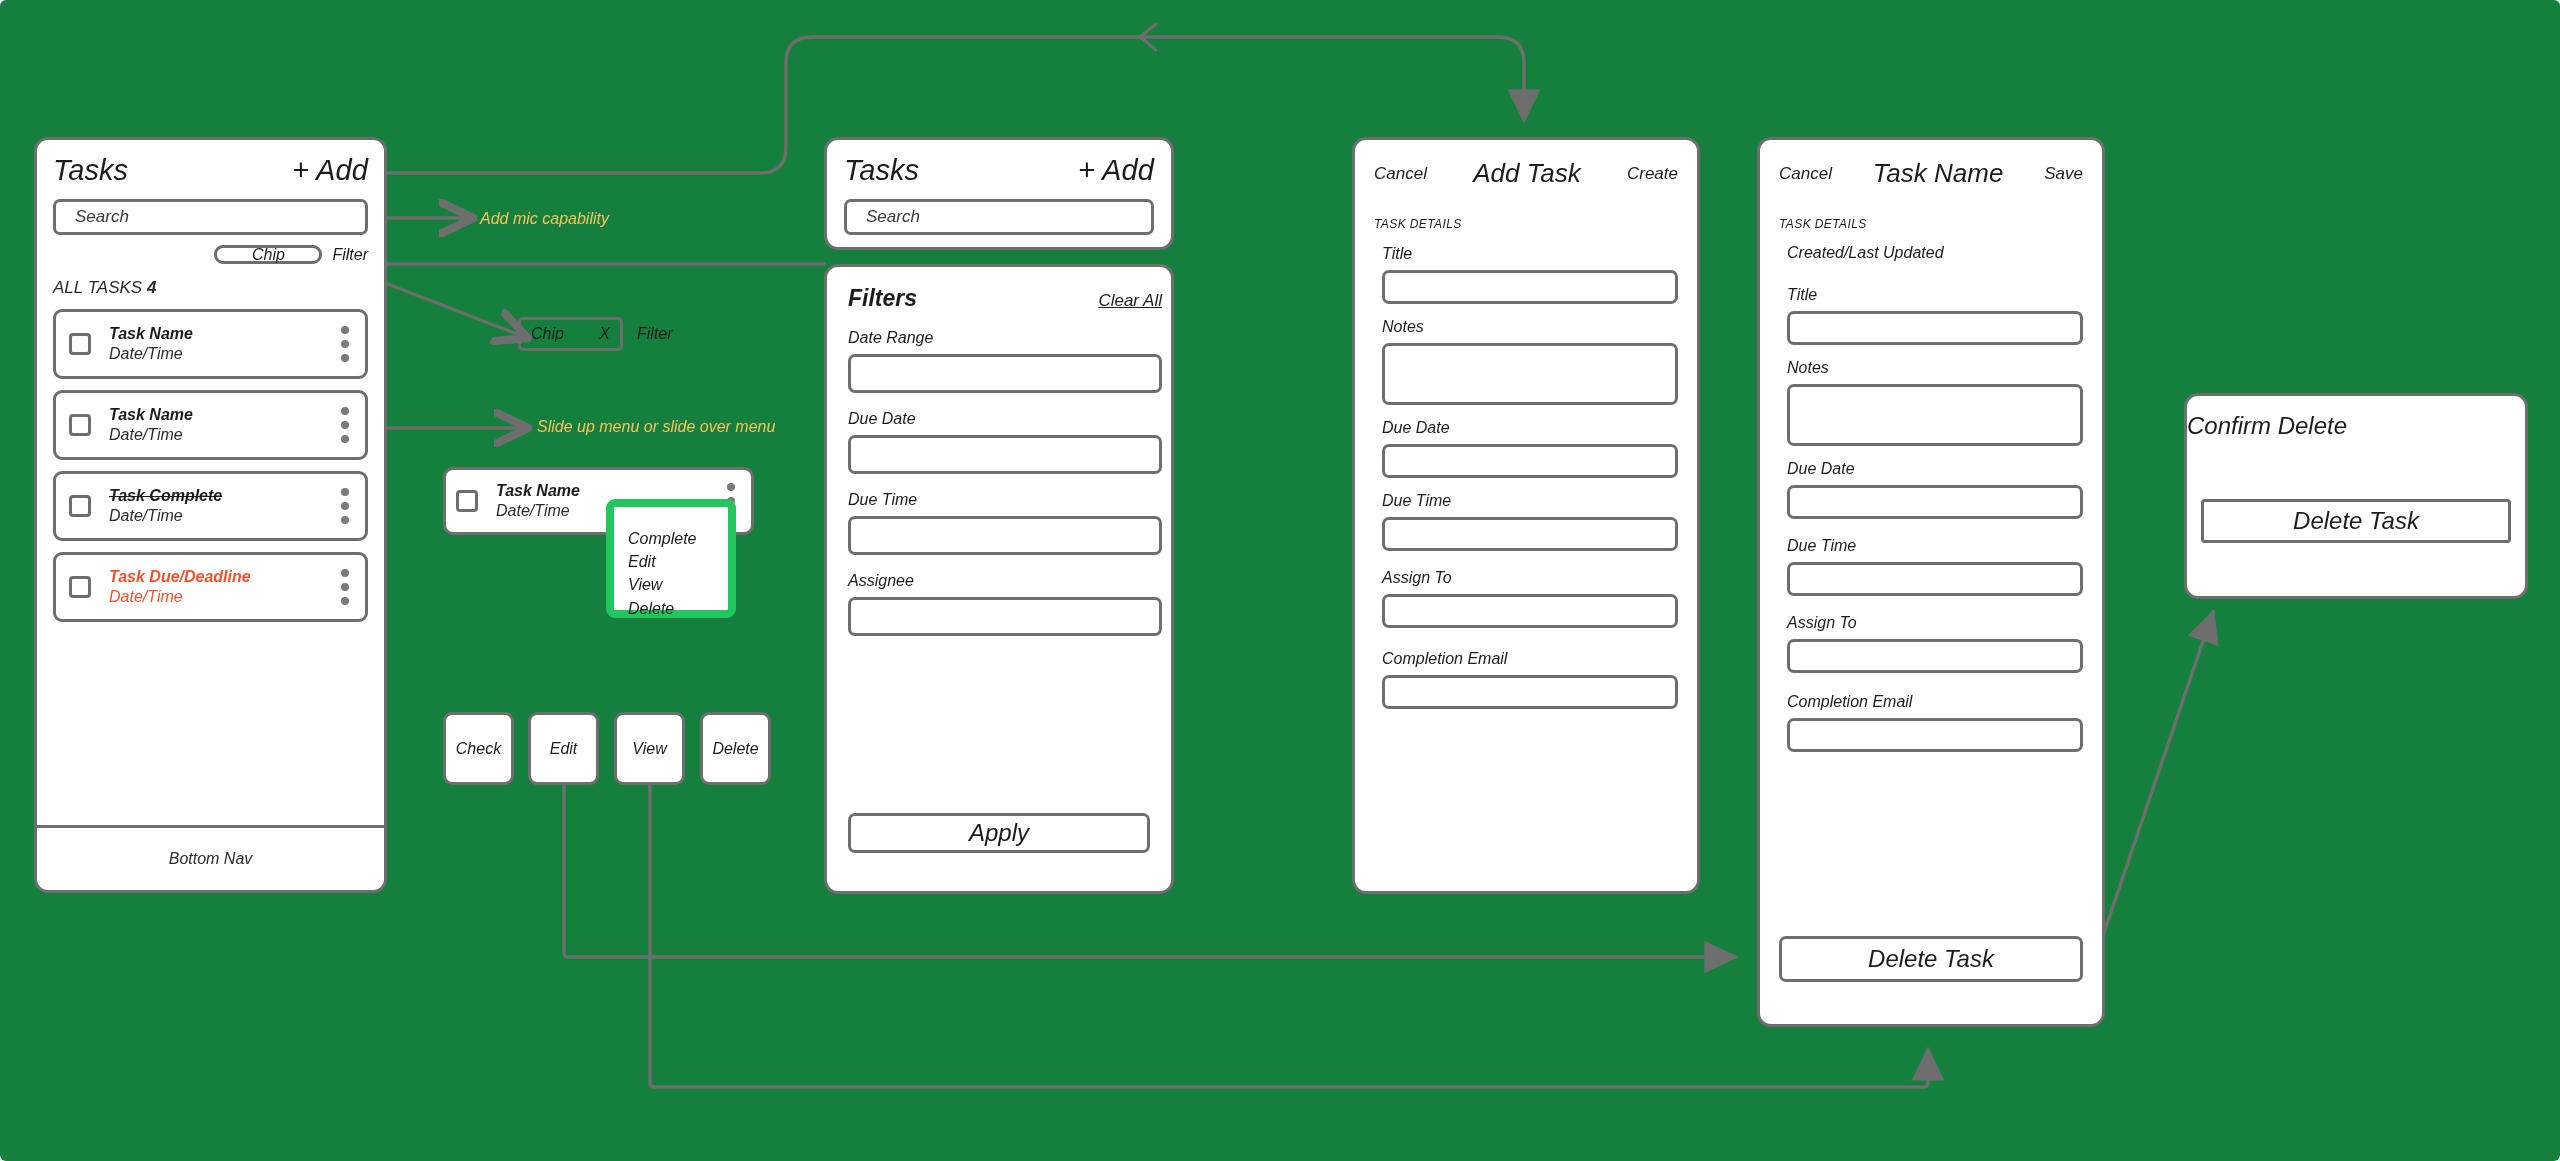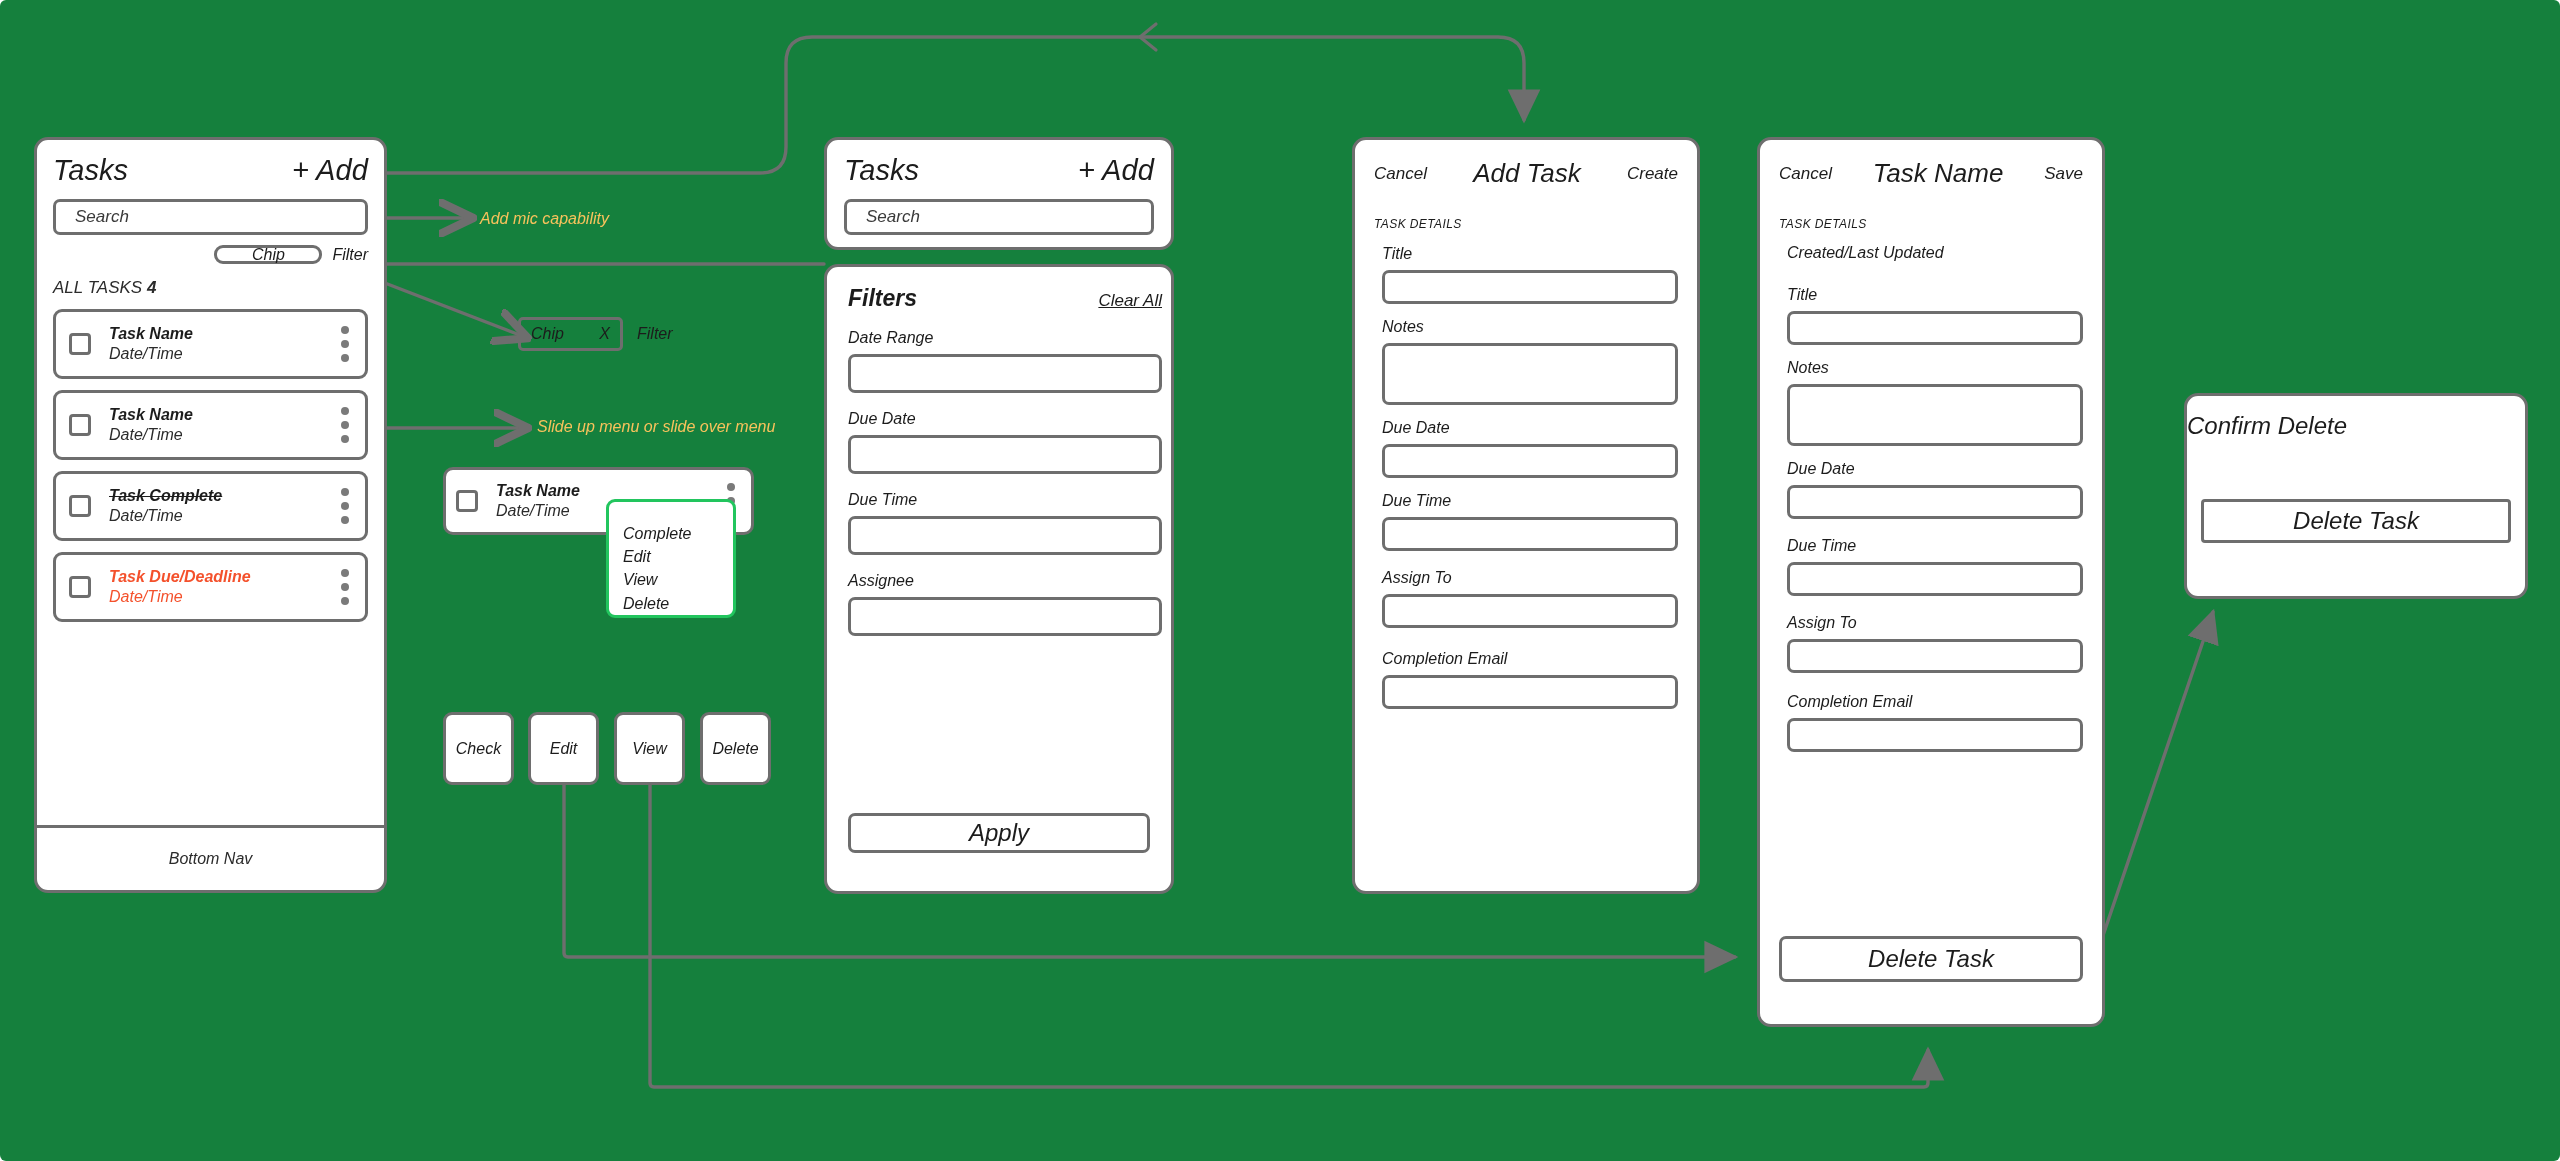--- a/index.html
+++ b/index.html
@@ -102,21 +102,21 @@
 
   
   .note { position: absolute; color: #f8c25c; font-size: 16px; white-space: nowrap; }
   #note-mic { left: 480px; top: 210px; }
   #note-slide { left: 537px; top: 418px; }
 
   
   #slide-sample { position: absolute; left: 443px; top: 467px; width: 311px; height: 68px; }
   #ctxmenu {
     position: absolute; left: 606px; top: 499px; width: 130px; height: 119px;
-    border: 3px solid #22c55e; border-radius: 9px; background: #fff;
+    border: 8px solid #22c55e; border-radius: 9px; background: #fff;
     padding: 20px 0 0 14px;
   }
   #ctxmenu div { font-size: 16px; color: #1c1c1c; line-height: 1.45; }
 
   
   .act-btn {
     position: absolute; width: 71px; height: 73px;
     border: 3px solid #6e6e6e; border-radius: 9px; background: #fff;
     display: flex; align-items: center; justify-content: center;
     font-size: 16px; color: #1c1c1c;

